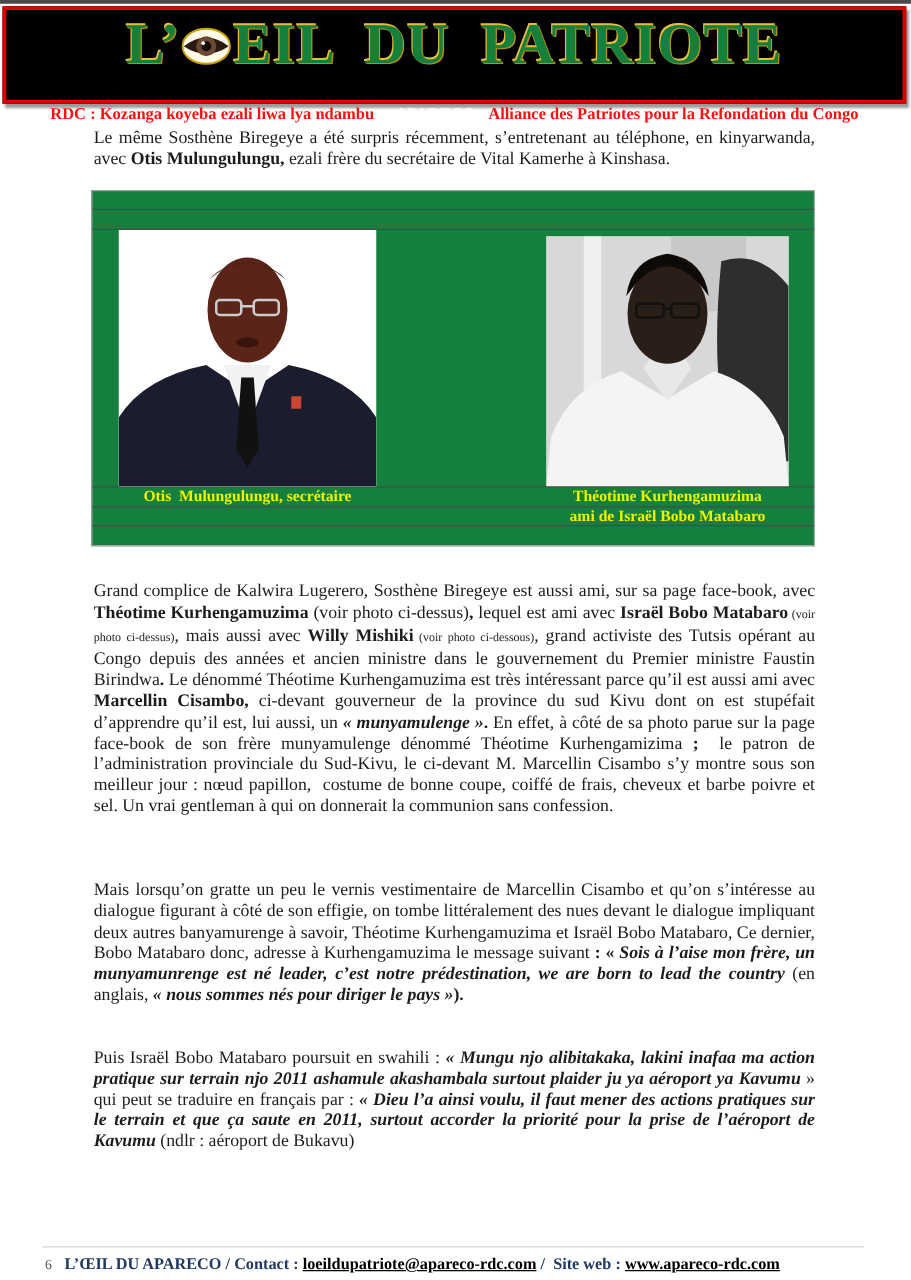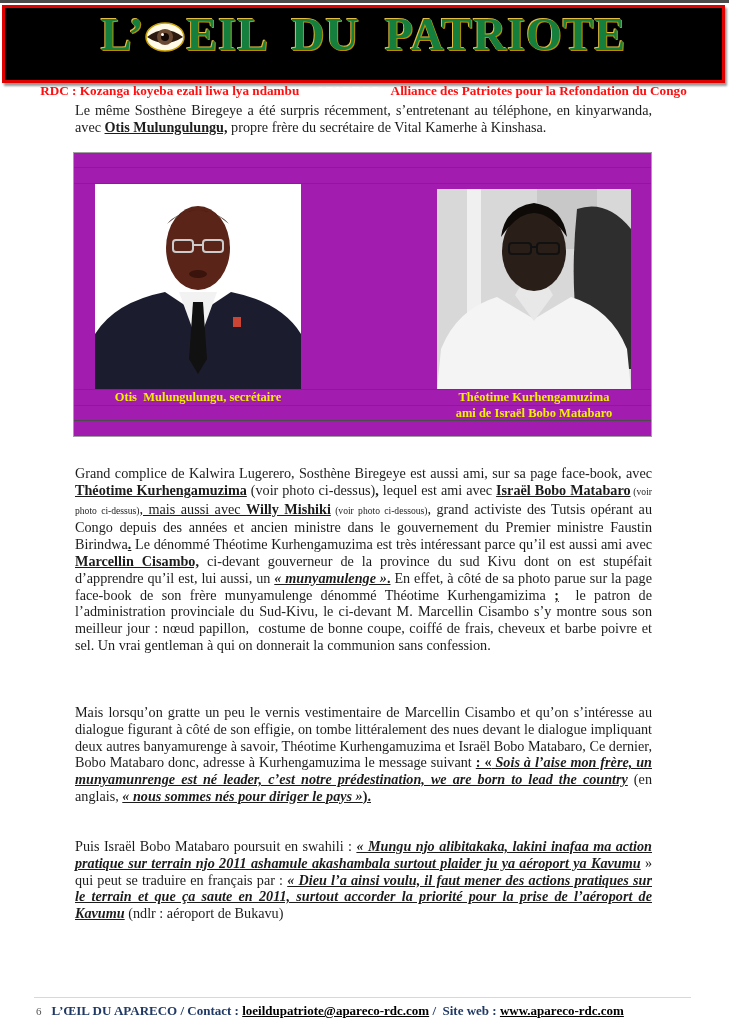--- a/index.html
+++ b/index.html
@@ -27,26 +27,26 @@
     position: absolute; left: 0; right: 0; top: 52px; text-align: center; white-space: nowrap;
     font-weight: bold; font-size: 13.2px; line-height: 16px; margin-top: 23px;
   }
   .red { color: #ff1010; }
   .white { color: #ffffff; }
 
   .para {
     position: absolute; left: 75px; width: 577px; font-size: 14.2px; line-height: 16.8px;
     text-align: justify; color: #1c1c1c;
   }
-  .para b { font-weight: bold; text-decoration: underline; }
+  .para b { font-weight: bold; }
   .small { font-size: 9.6px; }
 
   .photo-box {
     position: absolute; left: 73px; top: 152px; width: 577px; height: 283px;
-    background: #a21caf; border: 1px solid #a0a0a0;
+    background: #15803d; border: 1px solid #a0a0a0;
   }
   .hline { position: absolute; left: 0; right: 0; height: 1px; background: #4a4a4a; }
   .photo { position: absolute; overflow: hidden; }
   .caption {
     position: absolute; text-align: center; color: #f0f000; font-weight: bold; font-size: 12.5px; line-height: 15.5px;
     white-space: nowrap;
   }
 
   .footer-rule { position: absolute; left: 34px; top: 997px; width: 657px; height: 1px; background: #d8d8d8; }
   .footer {
@@ -72,21 +72,21 @@
       </svg></span><span style="white-space:pre">EIL  DU  PATRIOTE</span>
   </div>
   <div class="masthead-sub">
     <span class="red">RDC : Kozanga koyeba ezali liwa lya ndambu</span>
     &nbsp;&nbsp;<span class="white">- APARECO -</span>
     <span class="red">Alliance des Patriotes pour la Refondation du Congo</span>
   </div>
 </header>
 
 <p class="para" style="top:102px; margin:0;">
-  <span>Le même Sosthène Biregeye a été surpris récemment, s’entretenant au téléphone, en kinyarwanda, avec </span><b>Otis Mulungulungu,</b><span> propre frère du secrétaire de Vital Kamerhe à Kinshasa.</span>
+  <span>Le même Sosthène Biregeye a été surpris récemment, s’entretenant au téléphone, en kinyarwanda, avec </span><b>Otis Mulungulungu,</b><span> ezali frère du secrétaire de Vital Kamerhe à Kinshasa.</span>
 </p>
 
 <div class="photo-box">
   <div class="hline" style="top:14px;"></div>
   <div class="hline" style="top:30px;"></div>
   <div class="hline" style="top:236px;"></div>
   <div class="hline" style="top:252px;"></div>
   <div class="hline" style="top:267px;"></div>
 
   <div class="photo" style="left:21px; top:31px; width:206px; height:205px; background:#ffffff;">

